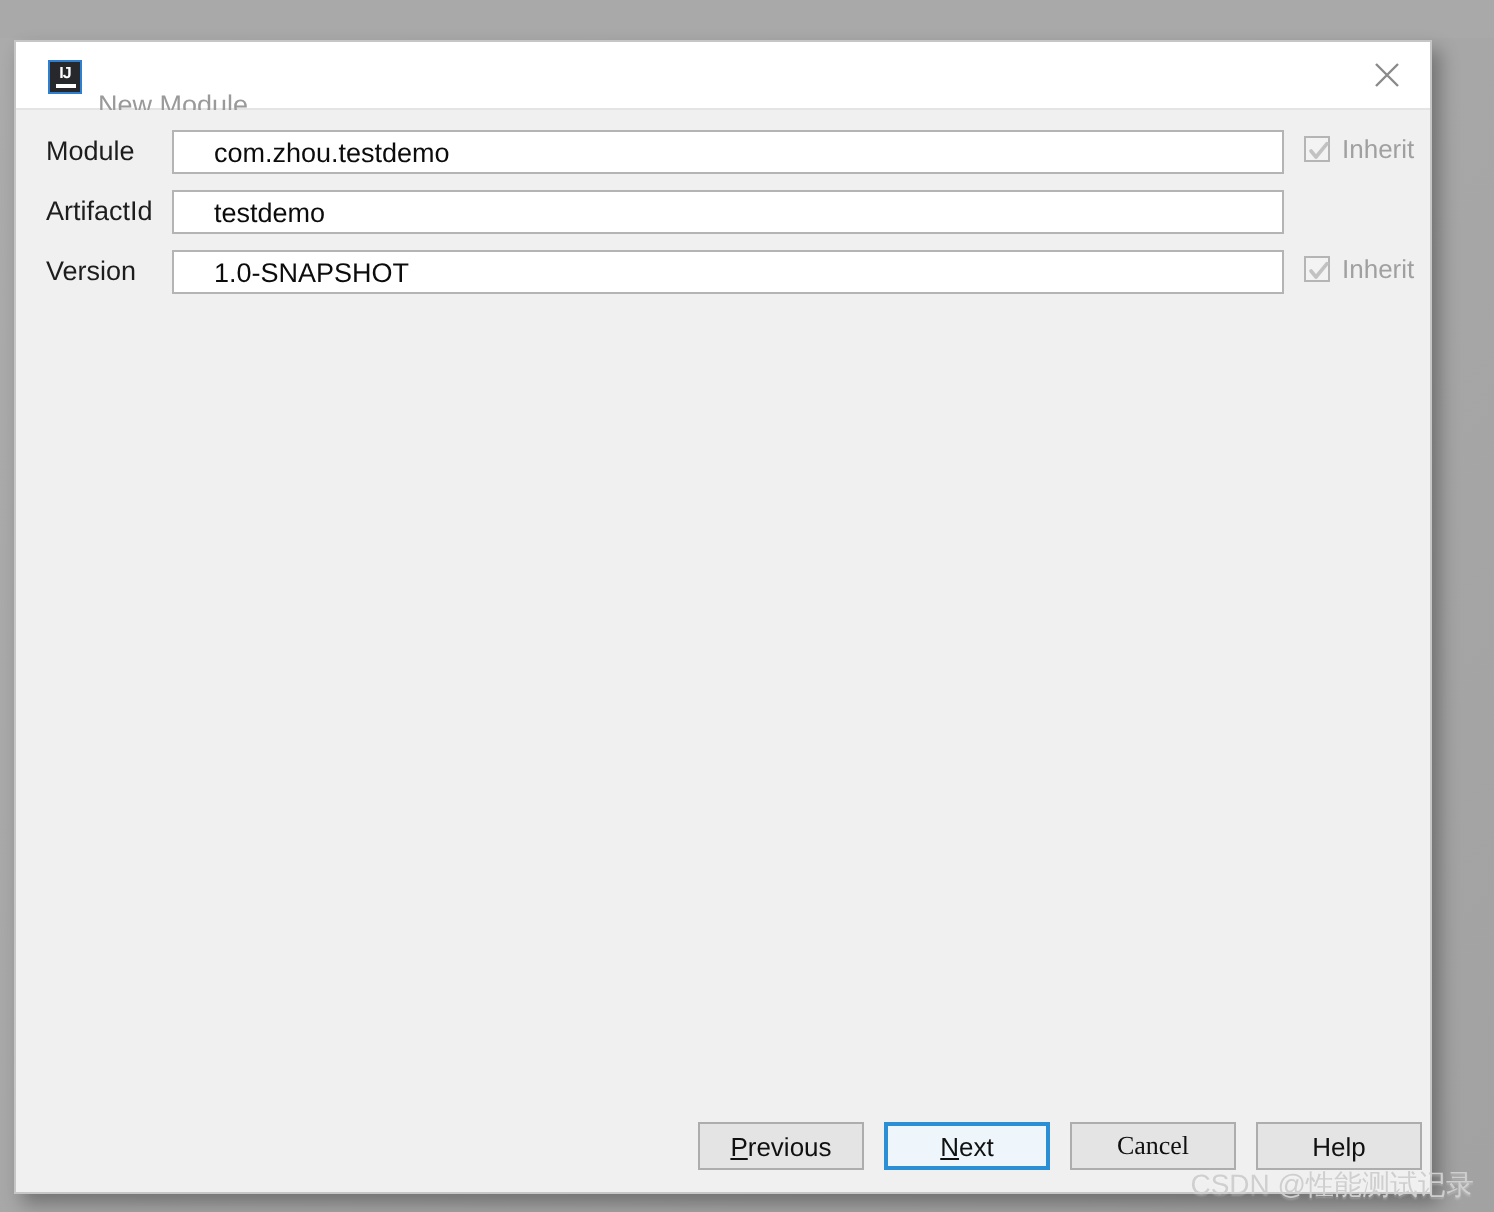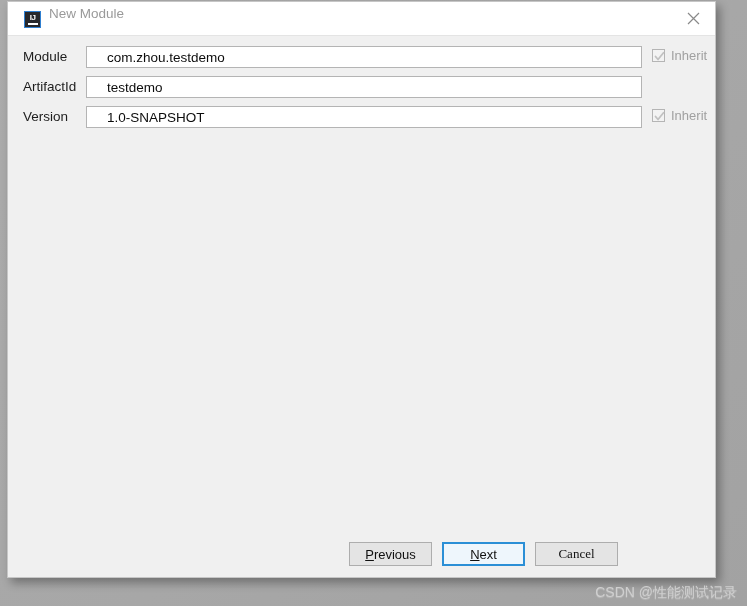--- a/index.html
+++ b/index.html
@@ -13,20 +13,21 @@
     background: #a9a9a9;
     font-family: "Liberation Sans", sans-serif;
     -webkit-font-smoothing: antialiased;
   }
 
   
   #desktop {
     position: absolute;
     inset: 0;
     background: linear-gradient(135deg, #ababab 0%, #a7a7a7 55%, #a2a2a2 100%);
+    margin-top: 19px;
   }
 
   
   #dialog {
     position: absolute;
     left: 7px;
     top: 1px;
     width: 709px;
     height: 577px;
     background: #f0f0f0;
@@ -66,21 +67,21 @@
     margin-bottom: 1px;
   }
   #app-icon .ij-bar {
     width: 10px;
     height: 2px;
     background: #ffffff;
   }
   #window-title {
     position: absolute;
     left: 41px;
-    top: 4px;
+    top: 24px;
     font-size: 13.5px;
     color: #9a9a9a;
     white-space: nowrap;
   }
   #close-button {
     position: absolute;
     right: 0px;
     top: 0px;
     width: 44px;
     height: 33px;
@@ -271,20 +272,23 @@
 
       <div class="dlg-button default" id="btn-next">
         <span class="mn">N</span>
           <span>ext</span>
       </div>
 
       <div class="dlg-button" id="btn-cancel">
         <span>Cancel</span>
       </div>
 
+      <div class="dlg-button" id="btn-help">
+        <span>Help</span>
+      </div>
 
     </div>
 
   </div>
 
   <div id="watermark">CSDN @性能测试记录</div>
 
 </div>
 
 </body></html>

